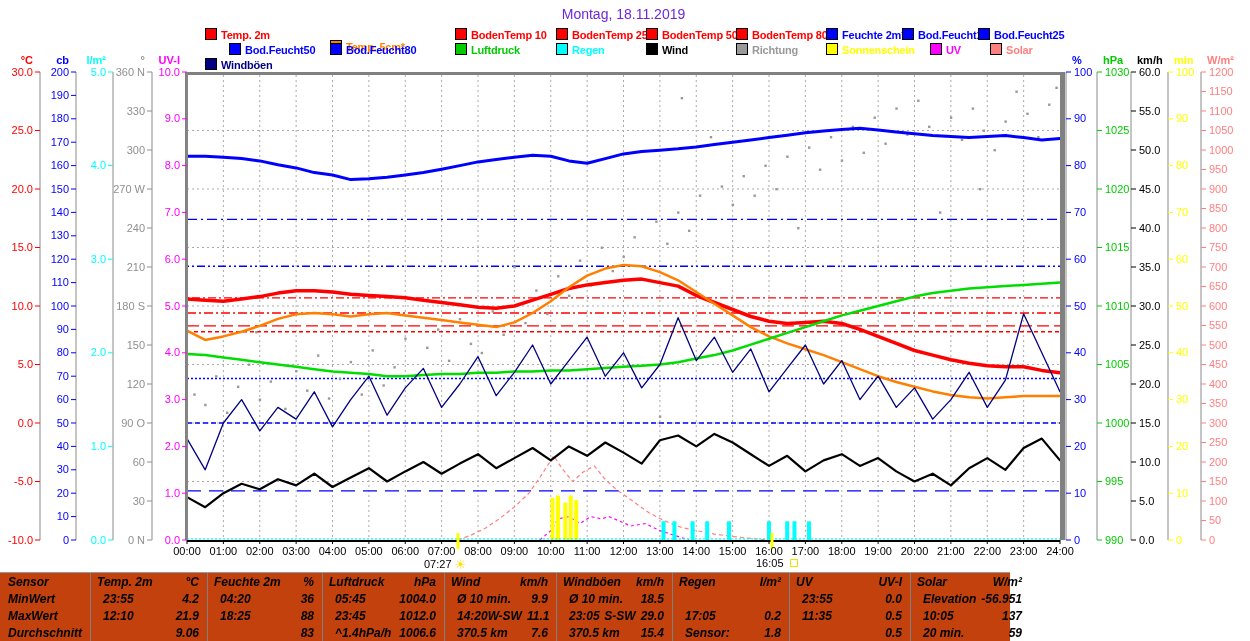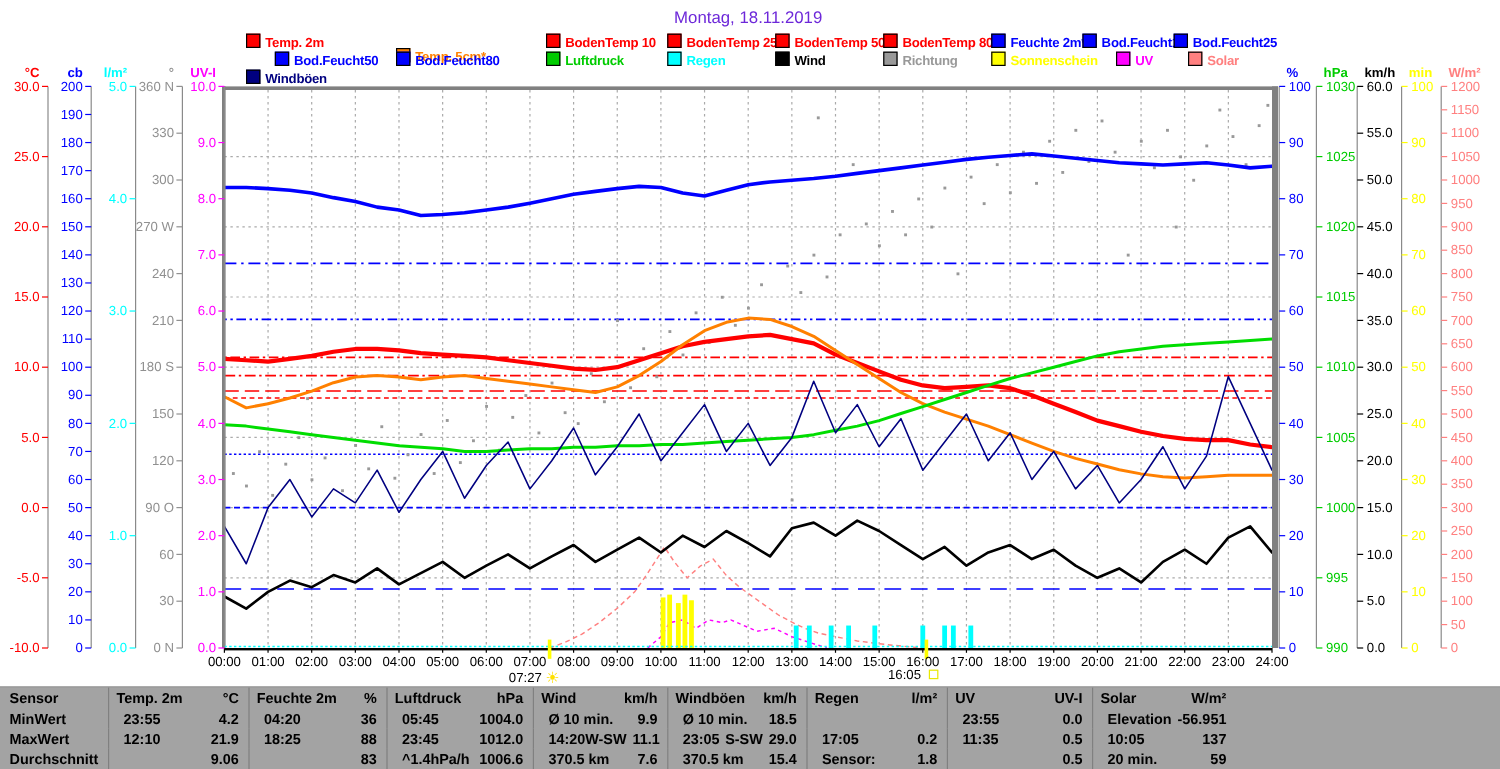--- a/index.html
+++ b/index.html
@@ -4,23 +4,23 @@
 <style>
   html,body{margin:0;padding:0;background:#fff;}
   .screen{position:relative;width:1250px;height:641px;background:#fff;font-family:"Liberation Sans",sans-serif;overflow:hidden;}
   .title{position:absolute;top:6px;left:187px;width:873px;text-align:center;font-size:14px;color:#6d28d9;z-index:5;}
   #legend .li{position:absolute;font-size:11px;font-weight:700;letter-spacing:-0.2px;white-space:nowrap;z-index:5;}
   #legend .sq{display:inline-block;width:10px;height:10px;border:1px solid #000;margin-right:4px;vertical-align:-1px;}
   #chart{position:absolute;left:0;top:0;z-index:1;}
   .sunmark{position:absolute;top:557px;font-size:11px;color:#000;white-space:nowrap;z-index:6;}
   .sun-glyph{color:#FFE000;font-size:13px;vertical-align:-1px;}
   .sunset-sq{display:inline-block;width:6px;height:6px;border:1px solid #E8E800;margin-left:3px;}
-  #stats{position:absolute;left:0;top:572px;width:1250px;height:69px;background:#a3a3a3;border-top:1px solid #999;
+  #stats{position:absolute;left:0;top:572px;width:1010px;height:69px;background:#c2410c;border-top:1px solid #999;
          display:grid;grid-template-columns:90px 117px 115px 122px 112px 116px 117px 121px 120px 1fr;
-         grid-auto-rows:17px;font-size:12px;font-weight:700;color:#000;z-index:6;}
+         grid-auto-rows:17px;font-size:12px;font-weight:700;color:#000;z-index:6;font-style:italic;}
   #stats .c{display:flex;align-items:center;white-space:nowrap;}
   #stats .sep{border-left:1px solid #808080;}
   #stats .rl{padding-left:8px;}
   #stats .gname{padding-left:6px;}
   #stats .gunit{margin-left:auto;padding-right:8px;}
   #stats .ct{padding-left:12px;}
   #stats .cd{margin-left:auto;padding-right:5px;}
   #stats .cv{padding-right:8px;}
   #stats .mv{margin-left:auto;}
 </style>
@@ -565,21 +565,21 @@
         <text x="1209" y="95" fill="#FF8080" text-anchor="start">1150</text>
         <line x1="1201" y1="72" x2="1206" y2="72" stroke="#FF8080" stroke-width="1"></line>
         <text x="1209" y="75.5" fill="#FF8080" text-anchor="start">1200</text>
         <text x="1207" y="64" fill="#FF8080" text-anchor="start" font-weight="bold">W/m²</text>
       </g>
     </svg>
   <div class="sunmark" id="sunrise" style="left:424px;">
     <span>07:27</span>
     <span class="sun-glyph">☀</span>
   </div>
-  <div class="sunmark" id="sunset" style="left:740px;">
+  <div class="sunmark" id="sunset" style="left:756px;">
     <span>16:05</span>
     <span class="sunset-sq"></span>
   </div>
   <div id="stats">
       <div class="c rl">
         <span class="">Sensor</span>
       </div>
       <div class="c sep">
         <span class="gname">Temp. 2m</span>
         <span class="gunit">°C</span>

